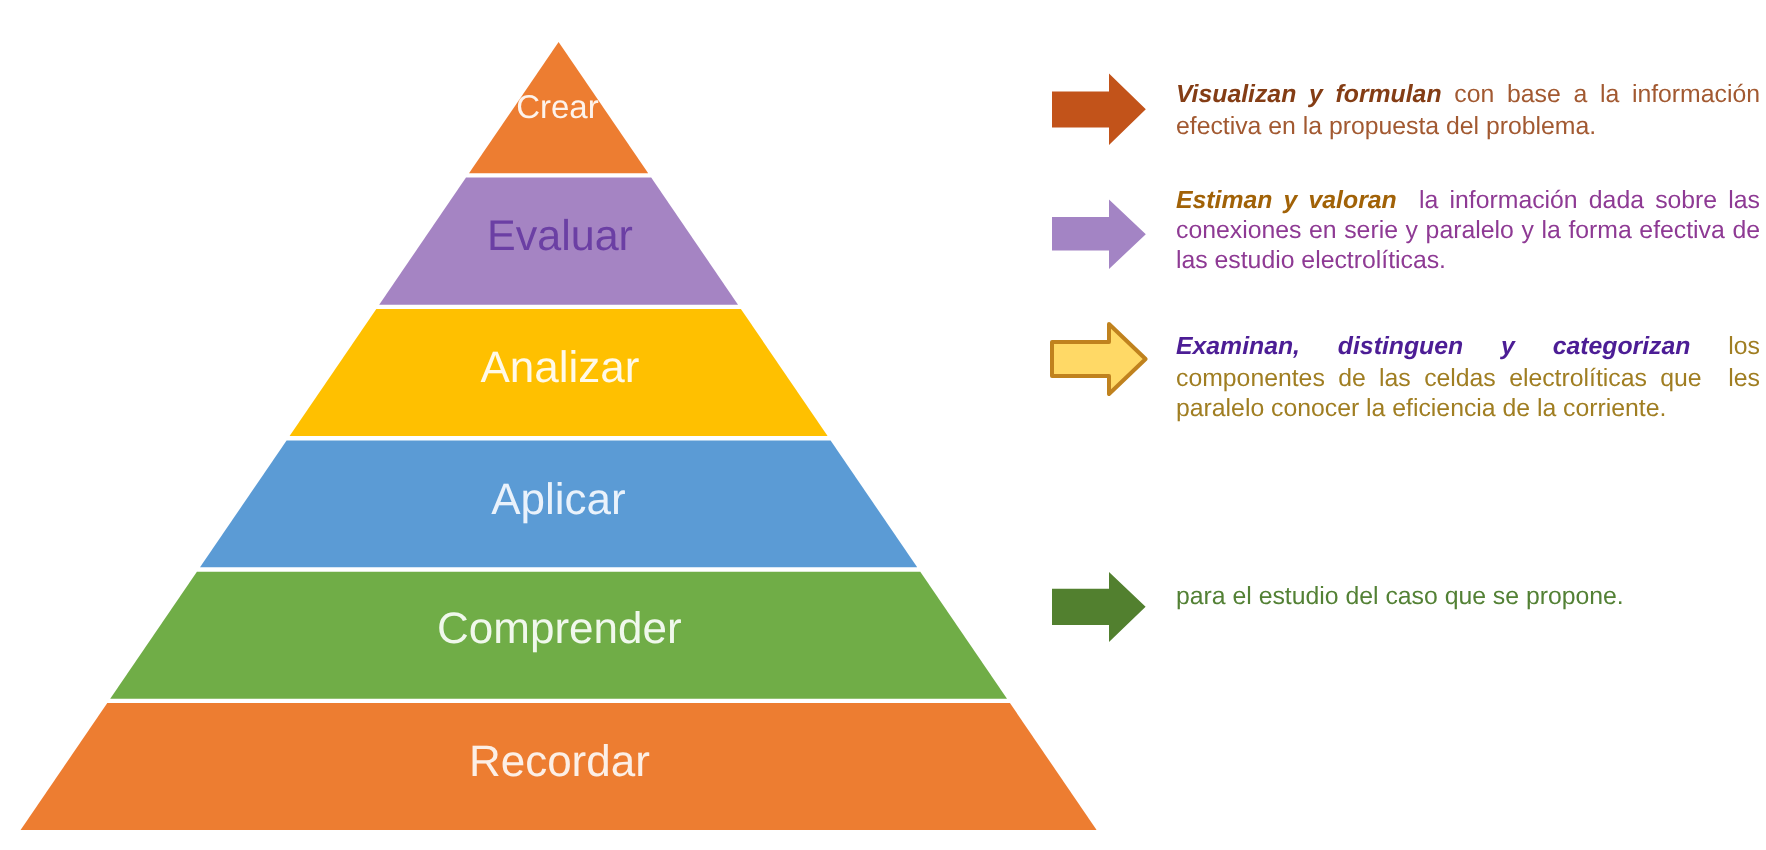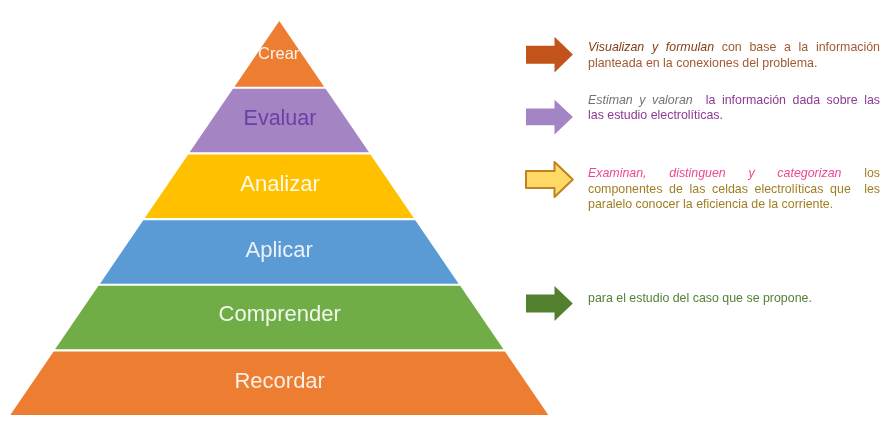--- a/index.html
+++ b/index.html
@@ -2,27 +2,27 @@
 <html><head>
 <meta charset="utf-8">
 <style>
   html,body{margin:0;padding:0;}
   body{width:883px;height:425px;background:#ffffff;font-family:"Liberation Sans",sans-serif;overflow:hidden;position:relative;}
   .stage{position:absolute;left:0;top:0;width:714px;height:425px;}
   svg{position:absolute;left:0;top:0;}
   .tb{position:absolute;width:292px;font-size:12.4px;line-height:15.4px;}
   .tb .ln{text-align:justify;text-align-last:justify;white-space:nowrap;}
   .tb .last{text-align:left;text-align-last:left;}
-  .bi{font-weight:normal;font-style:italic;}
+  .bi{font-weight:bold;font-style:italic;}
   #t1{left:588px;top:40.2px;color:#A25931;}
   #t1 .bi{color:#843D15;}
   #t2{left:588px;top:92.5px;color:#8E3A94;}
-  #t2 .bi{color:#737373;}
+  #t2 .bi{color:#a16207;}
   #t3{left:588px;top:166.2px;color:#A07E22;}
-  #t3 .bi{color:#ec4899;}
+  #t3 .bi{color:#4c1d95;}
   #t4{left:588px;top:291.4px;color:#538135;}
   #t4 .bi{color:#4E7B30;}
 </style>
 </head>
 <body>
 <div class="stage">
 <svg width="883" height="425" viewBox="0 0 883 425">
 
   <polygon points="279.3,21 324.1,86.67 234.5,86.67" fill="#ED7D31"></polygon>
   <polygon points="233.0,88.8 325.6,88.8 369.0,152.33 189.6,152.33" fill="#A584C3"></polygon>
@@ -39,25 +39,26 @@
   <text x="279.7" y="388.1" font-size="22" fill="#FCEFE6" text-anchor="middle">Recordar</text>
 
   <polygon points="526,45.8 554.5,45.8 554.5,36.7 572.9,54.6 554.5,72.5 554.5,63.8 526,63.8" fill="#C2531A"></polygon>
   <polygon points="526,108.5 554.5,108.5 554.5,99.8 572.9,117.1 554.5,134.5 554.5,125.3 526,125.3" fill="#A384C4"></polygon>
   <polygon points="526,171 554.5,171 554.5,162 572.8,179.5 554.5,197 554.5,188 526,188" fill="#FFD966" stroke="#C0821E" stroke-width="2" stroke-linejoin="round"></polygon>
   <polygon points="526,294.4 554.5,294.4 554.5,286 572.8,303.4 554.5,321 554.5,312.5 526,312.5" fill="#52802F"></polygon>
 </svg>
 
 <div class="tb" id="t1">
   <div class="ln"><span class="bi">Visualizan y formulan</span> con base a la información</div>
-  <div class="ln last">planteada en la conexiones del problema.</div>
+  <div class="ln last">efectiva en la propuesta del problema.</div>
 </div>
 
 <div class="tb" id="t2">
   <div class="ln"><span class="bi">Estiman y valoran</span>&nbsp; la información dada sobre las</div>
+  <div class="ln">conexiones en serie y paralelo y la forma efectiva de</div>
   <div class="ln last">las estudio electrolíticas.</div>
 </div>
 
 <div class="tb" id="t3">
   <div class="ln"><span class="bi">Examinan, distinguen y categorizan</span> los</div>
   <div class="ln">componentes de las celdas electrolíticas que&nbsp; les</div>
   <div class="ln last">paralelo conocer la eficiencia de la corriente.</div>
 </div>
 
 <div class="tb" id="t4">

